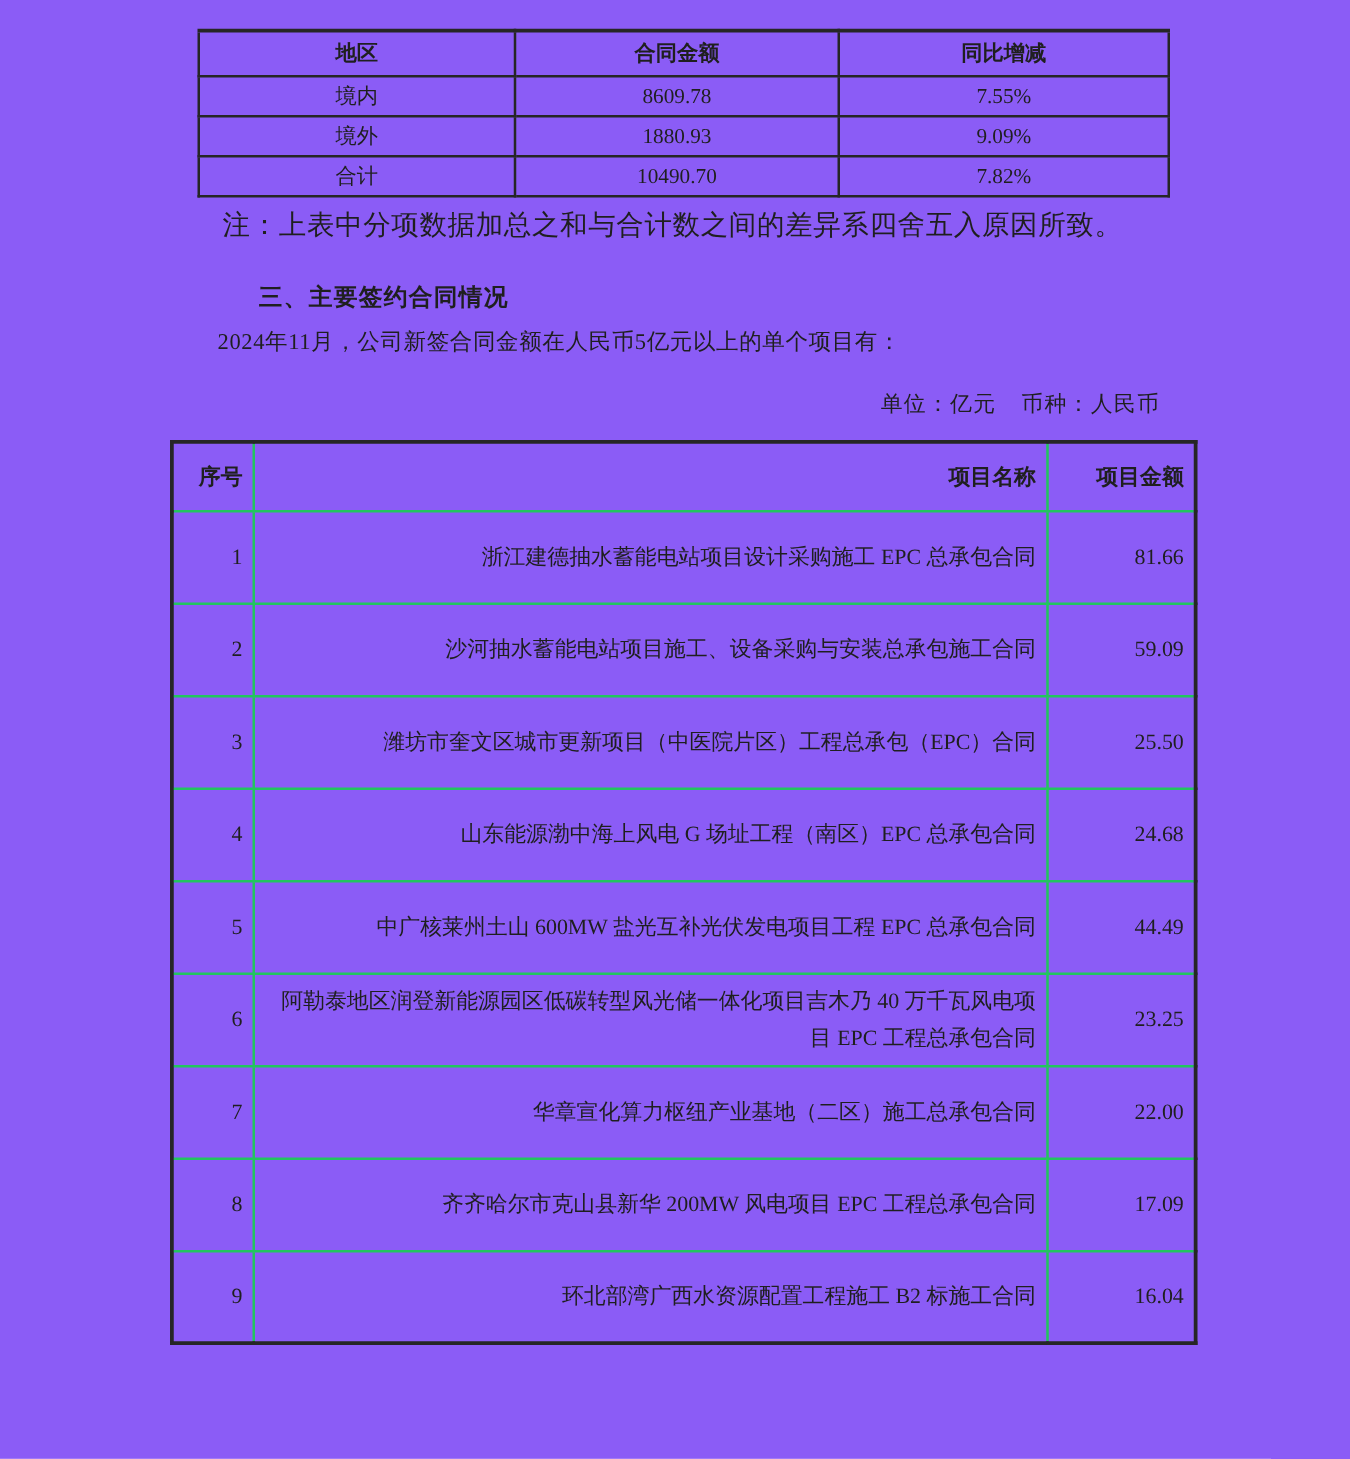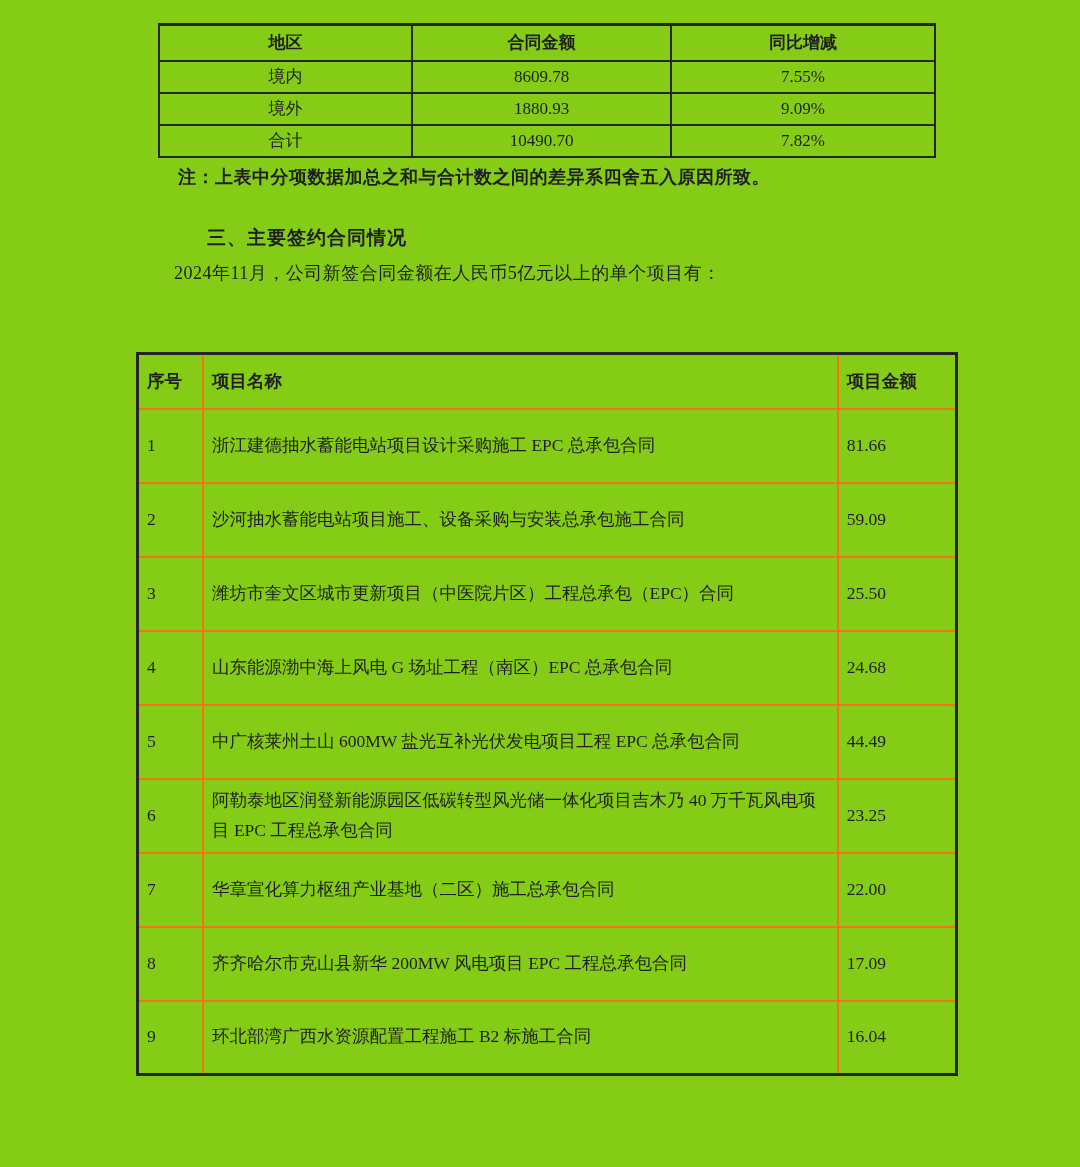--- a/index.html
+++ b/index.html
@@ -3,21 +3,21 @@
 <meta charset="utf-8">
 <style>
   * { box-sizing: border-box; }
   html, body { margin: 0; padding: 0; }
   body {
     width: 1080px; height: 1167px;
     background: #ffffff;
     color: #1f1f1f;
     font-family: "Liberation Serif", "DejaVu Serif", serif;
   }
-  .page { position: relative; width: 1080px; height: 1167px; overflow: hidden; background: #84cc16; }
+  .page { position: relative; width: 1080px; height: 1167px; overflow: hidden; background: #8b5cf6; }
 
   
   table { border-collapse: collapse; }
   .region-table {
     position: absolute; left: 158px; top: 23px; width: 778px;
     table-layout: fixed;
   }
   .region-table th, .region-table td {
     border: 2px solid #262626;
     text-align: center; vertical-align: middle;
@@ -26,21 +26,21 @@
   .region-table { border-top: 3px solid #262626; }
   .region-table th { height: 36px; font-weight: 700; font-family: "Liberation Sans", "DejaVu Sans", sans-serif; font-size: 17px; }
   .region-table td { height: 32px; margin-left: 48px; }
   .col-region { width: 32.6%; }
   .col-amount { width: 33.4%; }
   .col-yoy    { width: 34.0%; }
 
   
   .note {
     position: absolute; left: 178px; top: 165px; width: 720px;
-    font-size: 18px; letter-spacing: 0.5px; font-weight: bold;
+    font-size: 22px; letter-spacing: 0.5px;
   }
   .section-heading {
     position: absolute; left: 190px; top: 208px;
     font-size: 19px; font-weight: 700;
     font-family: "Liberation Sans", "DejaVu Sans", sans-serif;
     letter-spacing: 1px; margin: 17px;
   }
   .intro {
     position: absolute; left: 174px; top: 261px; width: 760px;
     font-size: 18px; letter-spacing: 0.5px;
@@ -51,22 +51,22 @@
   }
   .unit-line .gap { display: inline-block; width: 20px; }
 
   
   .projects-table {
     position: absolute; left: 136px; top: 352px; width: 822px;
     table-layout: fixed;
     border: 3px solid #262626;
   }
   .projects-table th, .projects-table td {
-    border: 2px solid #f97316;
-    text-align: left; vertical-align: middle;
+    border: 2px solid #22c55e;
+    text-align: right; vertical-align: middle;
     padding: 2px 8px;
   }
   .projects-table th {
     height: 55px; font-weight: 700; font-size: 17.5px;
     font-family: "Liberation Sans", "DejaVu Sans", sans-serif;
   }
   .projects-table td { height: 74px; font-size: 17.5px; line-height: 1.7; }
   .col-no   { width: 8%; }
   .col-name { width: 77.5%; }
   .col-amt  { width: 14.5%; }
@@ -107,20 +107,23 @@
       </tr>
     </tbody>
   </table>
 
   <div class="note">注：上表中分项数据加总之和与合计数之间的差异系四舍五入原因所致。</div>
 
   <h3 class="section-heading">三、主要签约合同情况</h3>
 
   <div class="intro">2024年11月，公司新签合同金额在人民币5亿元以上的单个项目有：</div>
 
+  <div class="unit-line">
+    <span>单位：亿元</span><span class="gap"></span><span>币种：人民币</span>
+  </div>
 
   <table class="projects-table">
     <colgroup>
         <col class="col-no">
         <col class="col-name">
         <col class="col-amt">
       </colgroup>
     <thead>
       <tr>
         <th>序号</th>

